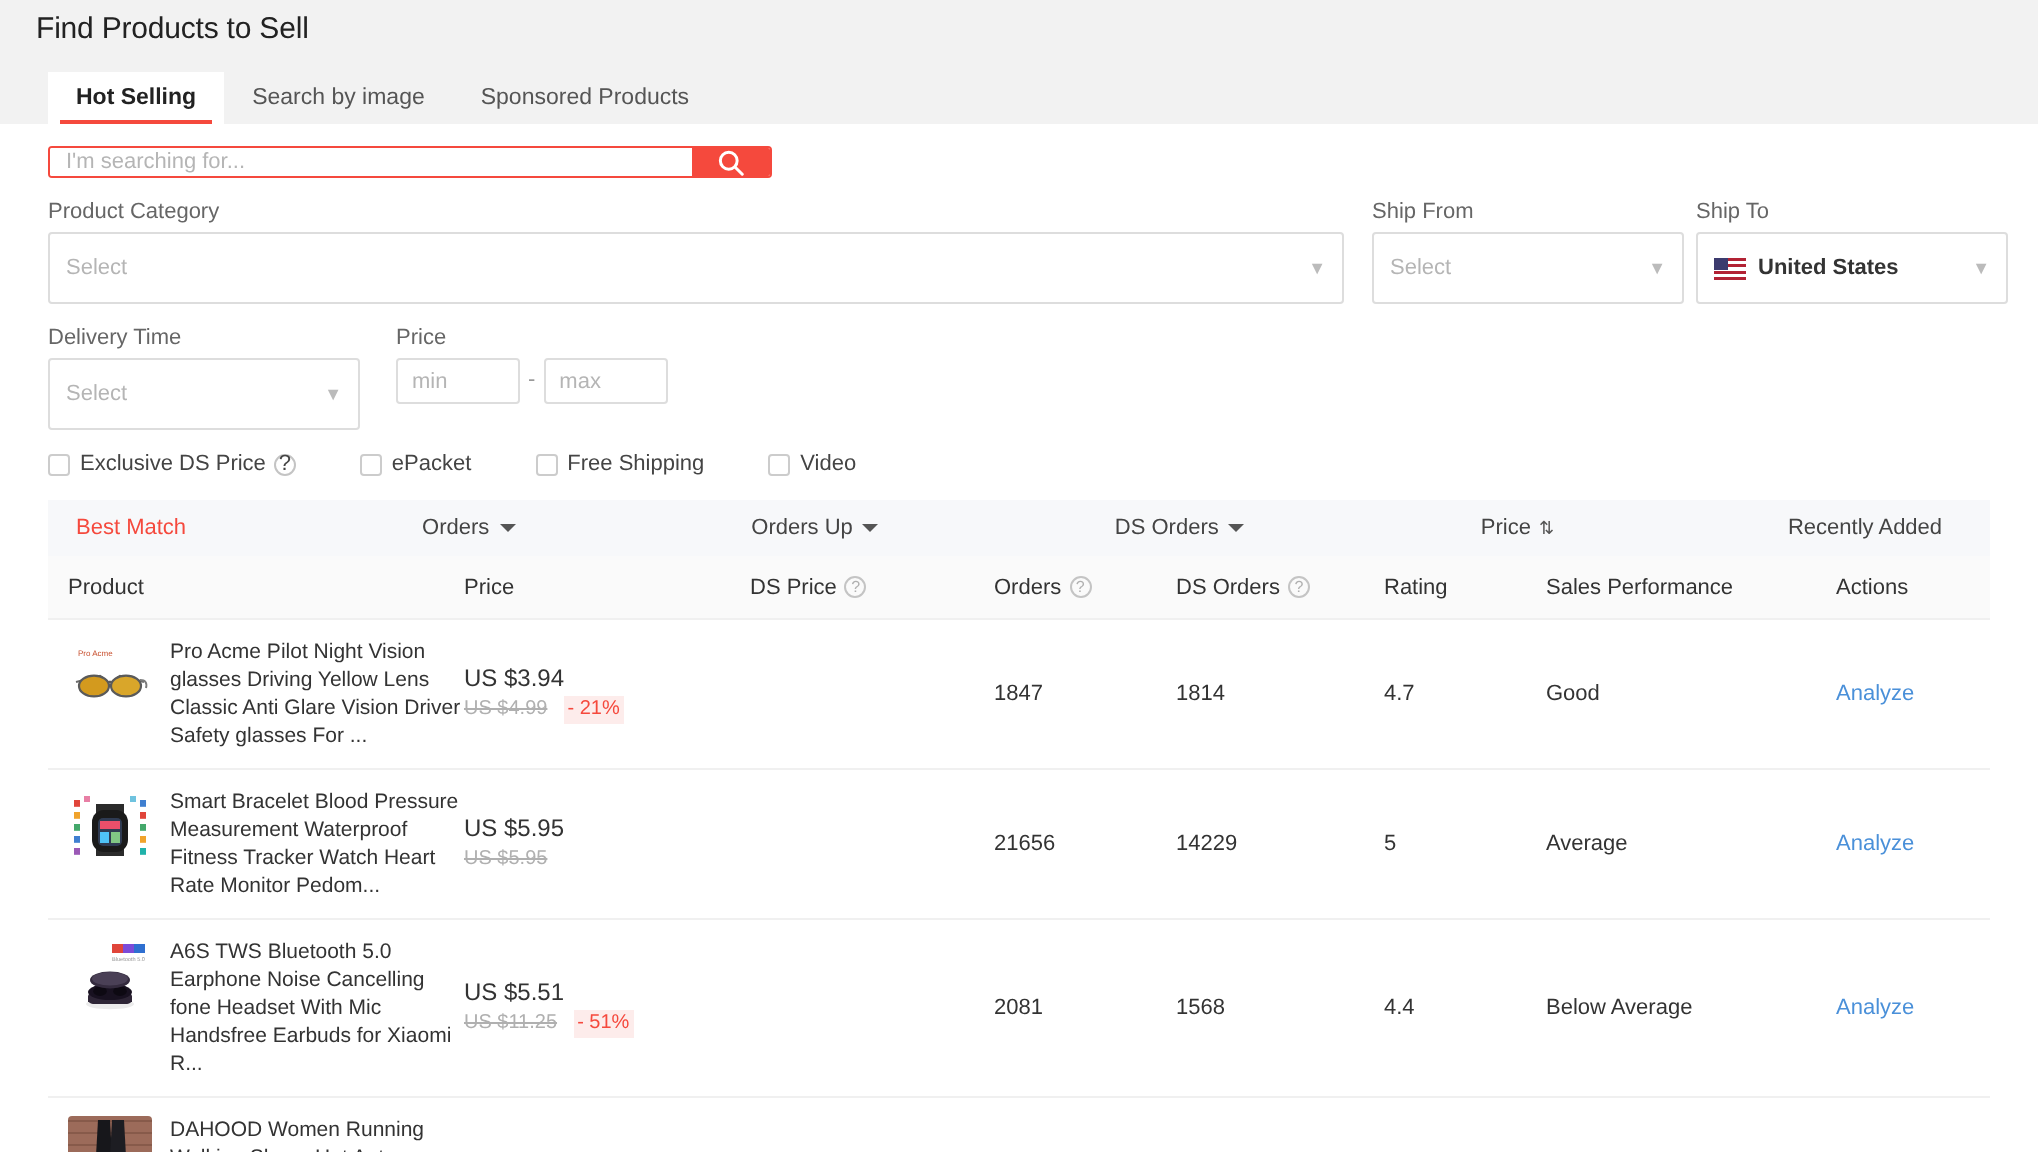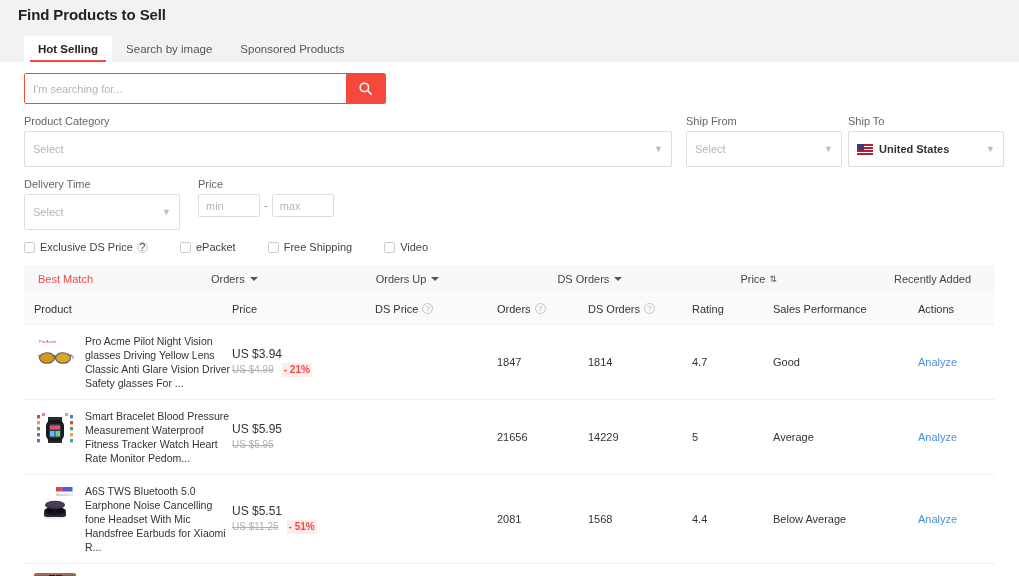--- a/index.html
+++ b/index.html
@@ -14,21 +14,21 @@
   }
 
   
   .page-head {
     height: 36px;
     padding: 6px 0 0 18px;
     background: #f2f2f2;
   }
   .page-title {
     font-size: 15px;
-    font-weight: bold;
+    font-weight: normal;
     color: #222;
     letter-spacing: -0.1px;
   }
 
   
   .tabbar {
     display: flex;
     align-items: flex-end;
     height: 26px;
     padding-left: 24px;
@@ -91,21 +91,21 @@
     color: #ffffff;
     font-weight: bold;
     border-right-color: #f5493d;
   }
 
   
   .searchrow {
     margin: 11px 0 0 24px;
     display: flex;
     width: 362px;
-    height: 31px;
+    height: 16px;
     border: 1px solid #f5493d;
     border-radius: 2px;
     overflow: hidden;
   }
   .search-input {
     flex: 1;
     border: none;
     outline: none;
     padding: 0 8px;
     font-size: 11px;
@@ -306,21 +306,21 @@
     margin-top: 2px;
     display: inline-block;
   }
   .pct {
     display: inline-block;
     margin-left: 5px;
     font-size: 10px;
     color: #f5493d;
     background: #fdeceb;
     padding: 0 2px;
-    font-weight: bold;
+    font-weight: normal;
   }
   .analyze { color: #4a90d9; cursor: pointer; font-size: 11px; }
 
   
   .thumb svg { display: block; width: 42px; height: 42px; }
 </style>
 </head>
 <body>
 
 <div class="page-head">

